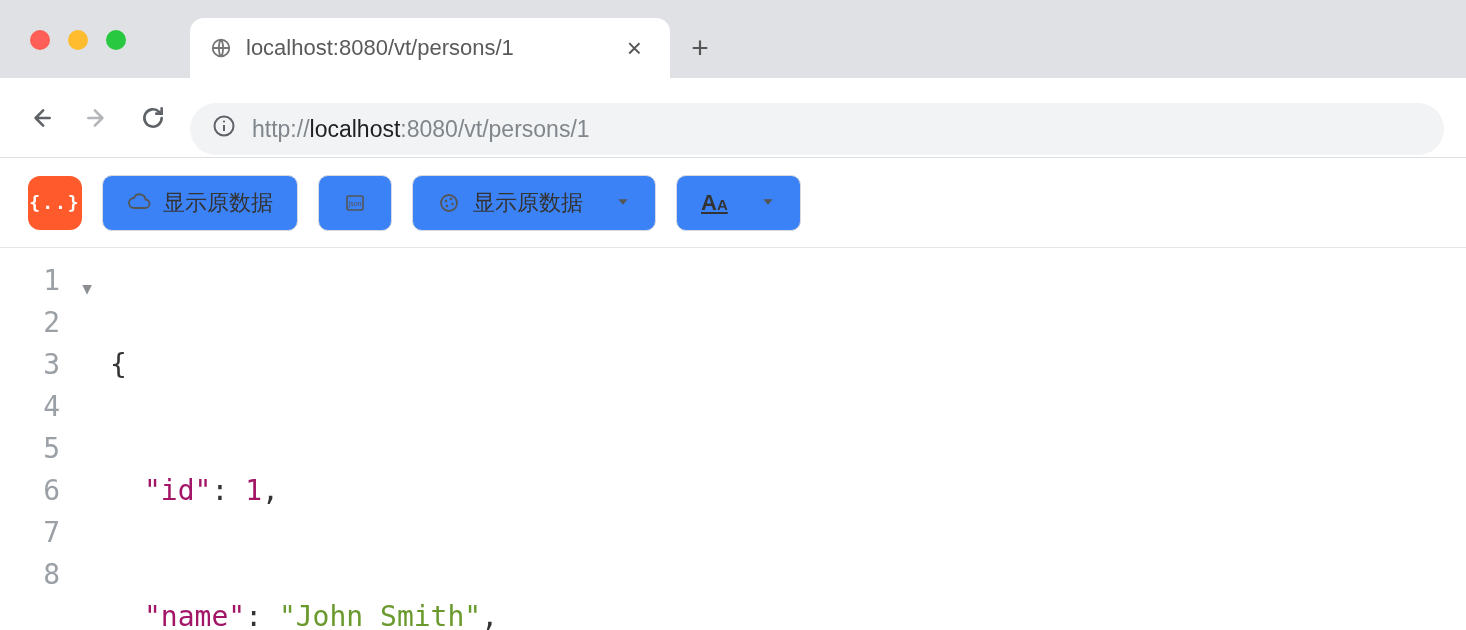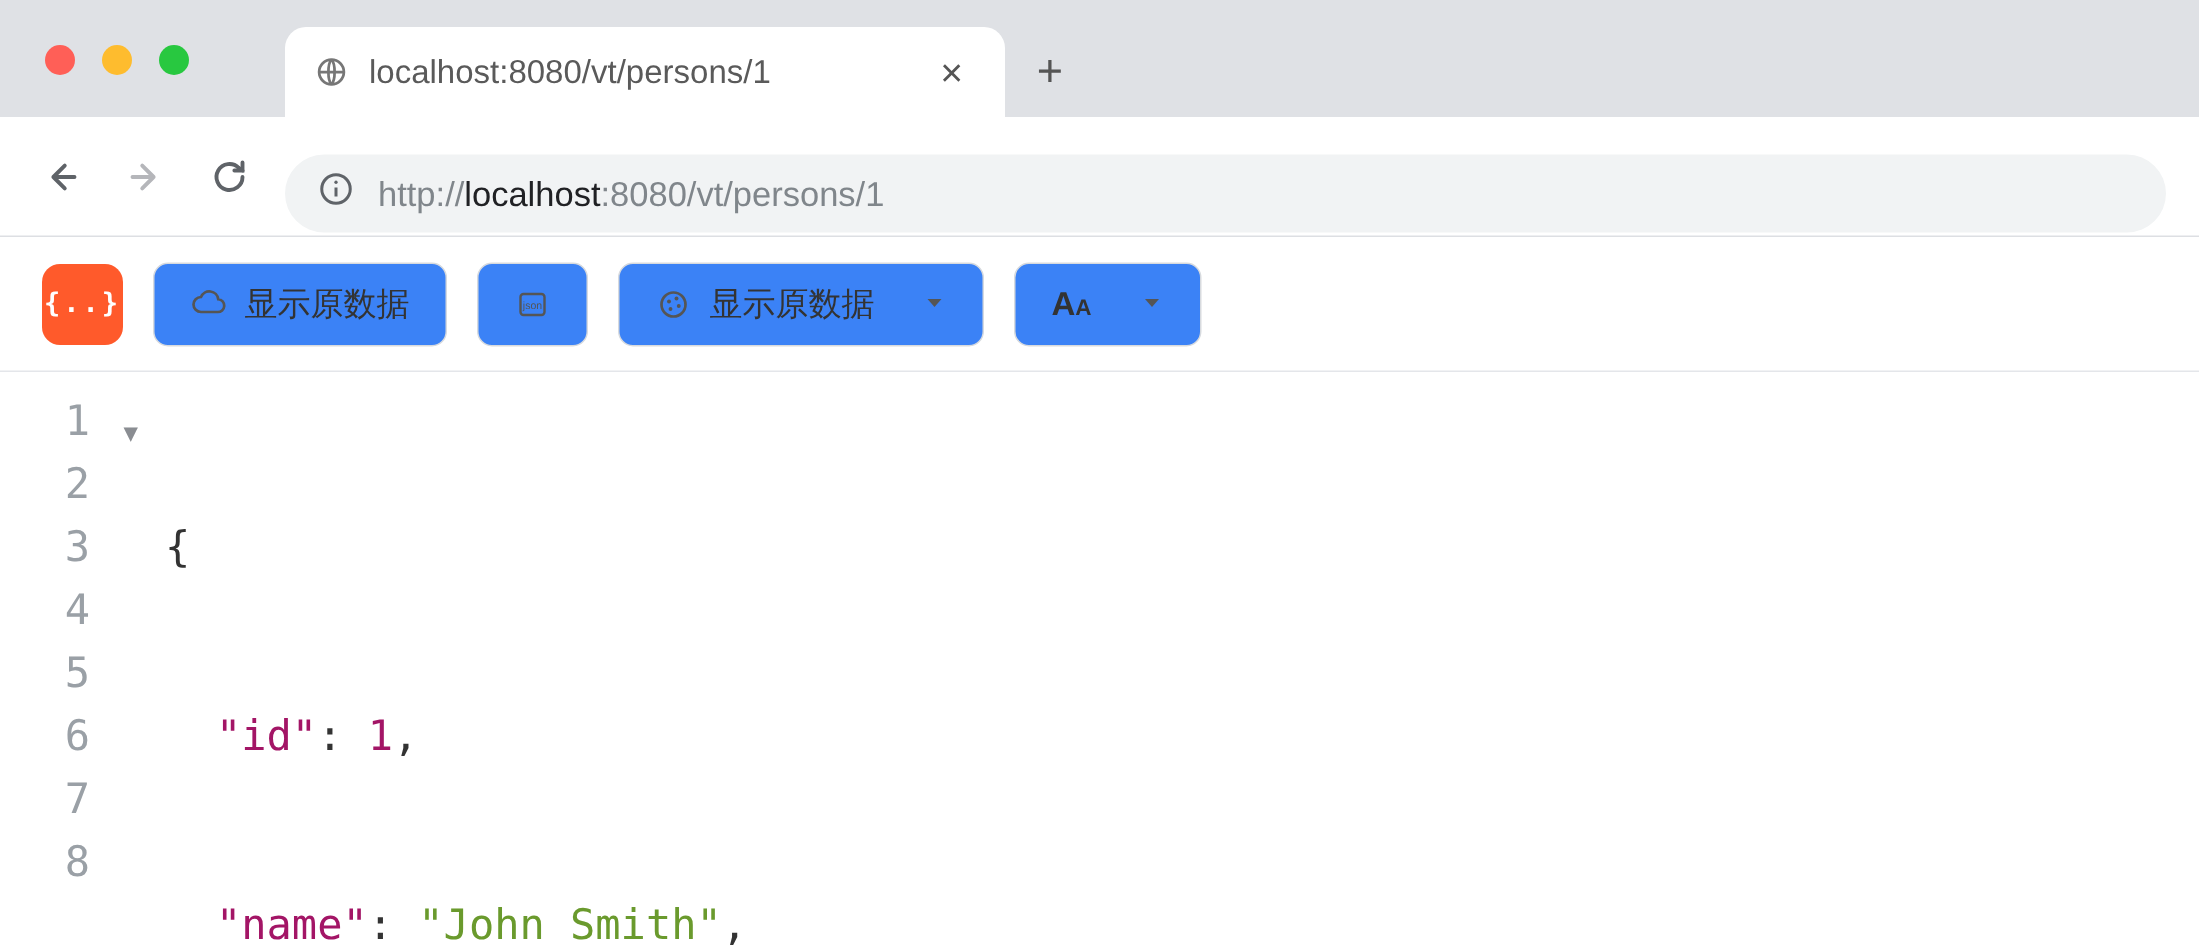--- a/index.html
+++ b/index.html
@@ -127,21 +127,21 @@
       </svg>
     <span>显示原数据</span>
     <span class="caret">
       <svg viewBox="0 0 24 24" fill="#555">
           <path d="M5 8l7 8 7-8z"></path>
         </svg>
     </span>
   </div>
 
   <div class="ext-btn">
-    <span style="font-weight:600;">
+    <span style="font-weight:600;text-decoration:underline;">
       <span style="font-size:22px;">A</span><span style="font-size:15px;">A</span>
     </span>
     <span class="caret">
       <svg viewBox="0 0 24 24" fill="#555">
           <path d="M5 8l7 8 7-8z"></path>
         </svg>
     </span>
   </div>
 </div>
 

